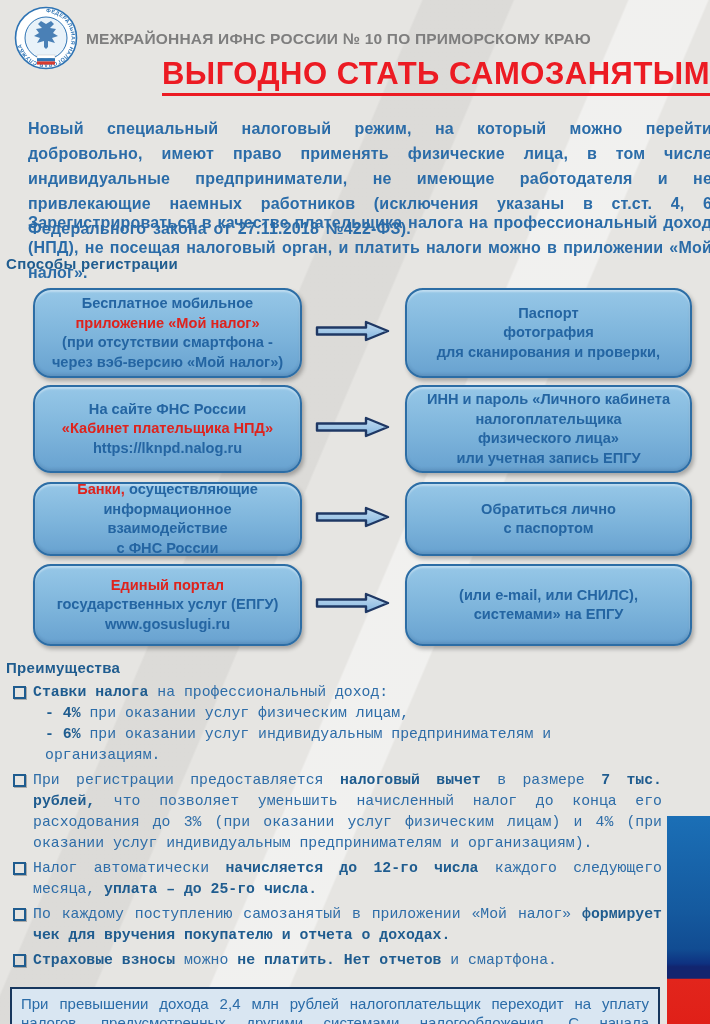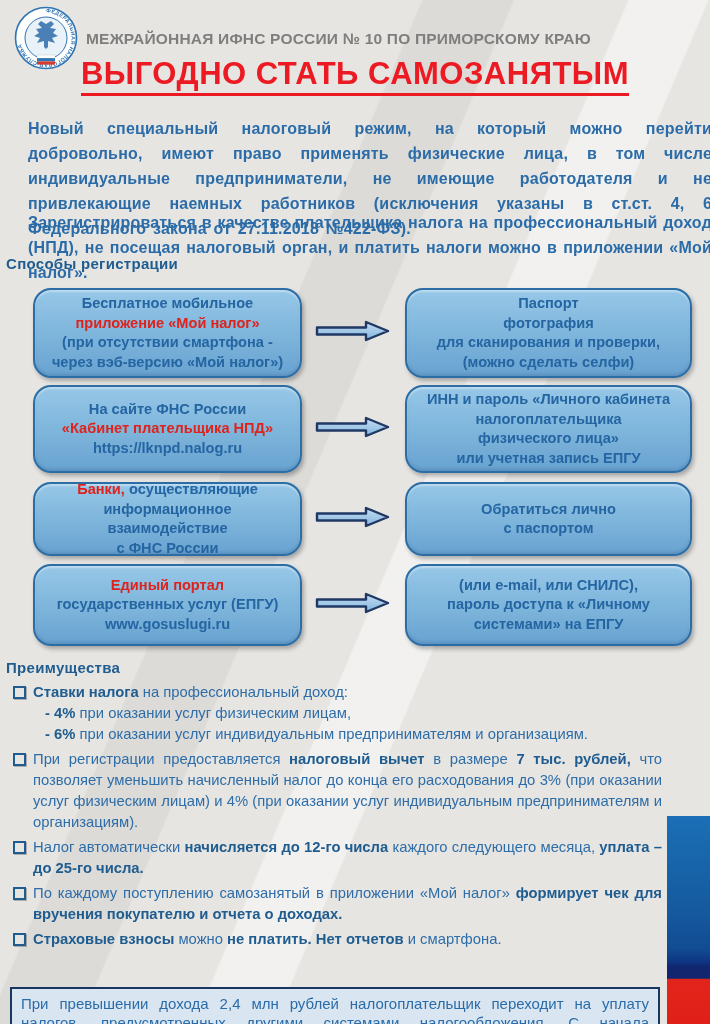--- a/index.html
+++ b/index.html
@@ -9,21 +9,21 @@
         background-color:#E6E5E2;
         background-image:
           linear-gradient(293deg, rgba(255,255,255,0) 38%, rgba(255,255,255,.45) 38.2%, rgba(255,255,255,.45) 45%, rgba(255,255,255,0) 45.2%),
           linear-gradient(293deg, rgba(210,209,206,0) 55%, rgba(210,209,206,.5) 55.2%, rgba(210,209,206,.5) 63%, rgba(210,209,206,0) 63.2%);
         overflow:hidden;}
 
   
   .logo{position:absolute;left:14px;top:6px;width:64px;height:64px;}
   .org{position:absolute;left:86px;top:30px;right:60px;
        font-size:15.5px;font-weight:700;color:#7E7E7E;letter-spacing:.2px;}
-  .title{position:absolute;left:0;right:0;top:56px;text-align:center;}
+  .title{position:absolute;left:0;right:0;top:56px;text-align:right;}
   .title span{display:inline-block;font-size:31px;font-weight:700;color:#EC1B23;
        border-bottom:3px solid #EC1B23;padding-bottom:1px;letter-spacing:.5px;}
 
   
   .intro{position:absolute;left:12px;width:684px;margin:16px;
          font-size:16px;font-weight:700;color:#2B6CA8;line-height:25px;
          text-align:justify;letter-spacing:.2px;word-spacing:2px;}
   .p1{top:100px;}
   .p2{top:194px;word-spacing:1px;}
 
@@ -47,21 +47,21 @@
           padding:4px 12px;text-align:center;box-sizing:border-box;}
   .bL{left:33px;width:269px;}
   .bR{left:405px;width:287px;}
   .line{font-size:14.6px;font-weight:700;color:#2465A2;line-height:19.5px;}
   .red{color:#DE231D;}
   .arrow{position:absolute;left:308px;width:90px;top:50%;transform:translateY(-50%);text-align:center;}
 
   
   .adv{position:absolute;left:12px;top:682px;width:650px;margin:0;padding:0;list-style:none;
        color:#2E6DA8;font-size:14.8px;line-height:21px;}
-  .adv-item{position:relative;padding-left:21px;margin-bottom:4px;text-align:justify;}
+  .adv-item{position:relative;padding-left:21px;margin-bottom:4px;text-align:justify;font-family:Liberation Mono, monospace;}
   .adv b{color:#1F5C8F;}
   .bullet{position:absolute;left:1px;top:4px;width:9px;height:9px;
           border:2px solid #1F5C8F;box-shadow:1px 1px 0 rgba(0,0,0,.25);background:transparent;}
   .adv-sub{padding-left:12px;text-align:left;}
 
   
   .footer-box{position:absolute;left:10px;top:951px;width:650px;box-sizing:border-box;
               background:#D9E6F2;border:2px solid #17375E;padding:5px 9px 7px;
               font-size:15px;font-weight:400;color:#2B6CA8;line-height:19px;
               text-align:justify;word-spacing:2px;margin-top:36px;}
@@ -123,21 +123,20 @@
     </div>
     <div class="arrow">
       <svg viewBox="0 0 78 24" width="78" height="24">
           <path d="M3 8.5 H52 V3 L74 12 L52 21 V15.5 H3 Z" fill="url(#ag)" stroke="#1F3864" stroke-width="2.4" stroke-linejoin="round"></path>
         </svg>
     </div>
     <div class="bubble bR">
       <div class="line">Паспорт</div>
       <div class="line">фотография</div>
       <div class="line">для сканирования и проверки,</div>
-      <div class="line">(можно сделать селфи)</div>
     </div>
   </div>
 
   <div class="row r2">
     <div class="bubble bL">
       <div class="line">На сайте ФНС России</div>
       <div class="line red">«Кабинет плательщика НПД»</div>
       <div class="line">https://lknpd.nalog.ru</div>
     </div>
     <div class="arrow">
@@ -176,21 +175,20 @@
       <div class="line">государственных услуг (ЕПГУ)</div>
       <div class="line">www.gosuslugi.ru</div>
     </div>
     <div class="arrow">
       <svg viewBox="0 0 78 24" width="78" height="24">
           <path d="M3 8.5 H52 V3 L74 12 L52 21 V15.5 H3 Z" fill="url(#ag)" stroke="#1F3864" stroke-width="2.4" stroke-linejoin="round"></path>
         </svg>
     </div>
     <div class="bubble bR">
       <div class="line">(или e-mail, или СНИЛС),</div>
-      <div class="line">пароль доступа к «Личному</div>
       <div class="line">системами» на ЕПГУ</div>
     </div>
   </div>
 
   <h2 class="sec h-adv">Преимущества</h2>
 
   <ul class="adv">
     <li class="adv-item">
       <span class="bullet"></span>
       <div><b>Ставки налога</b><span> на профессиональный доход:</span></div>

